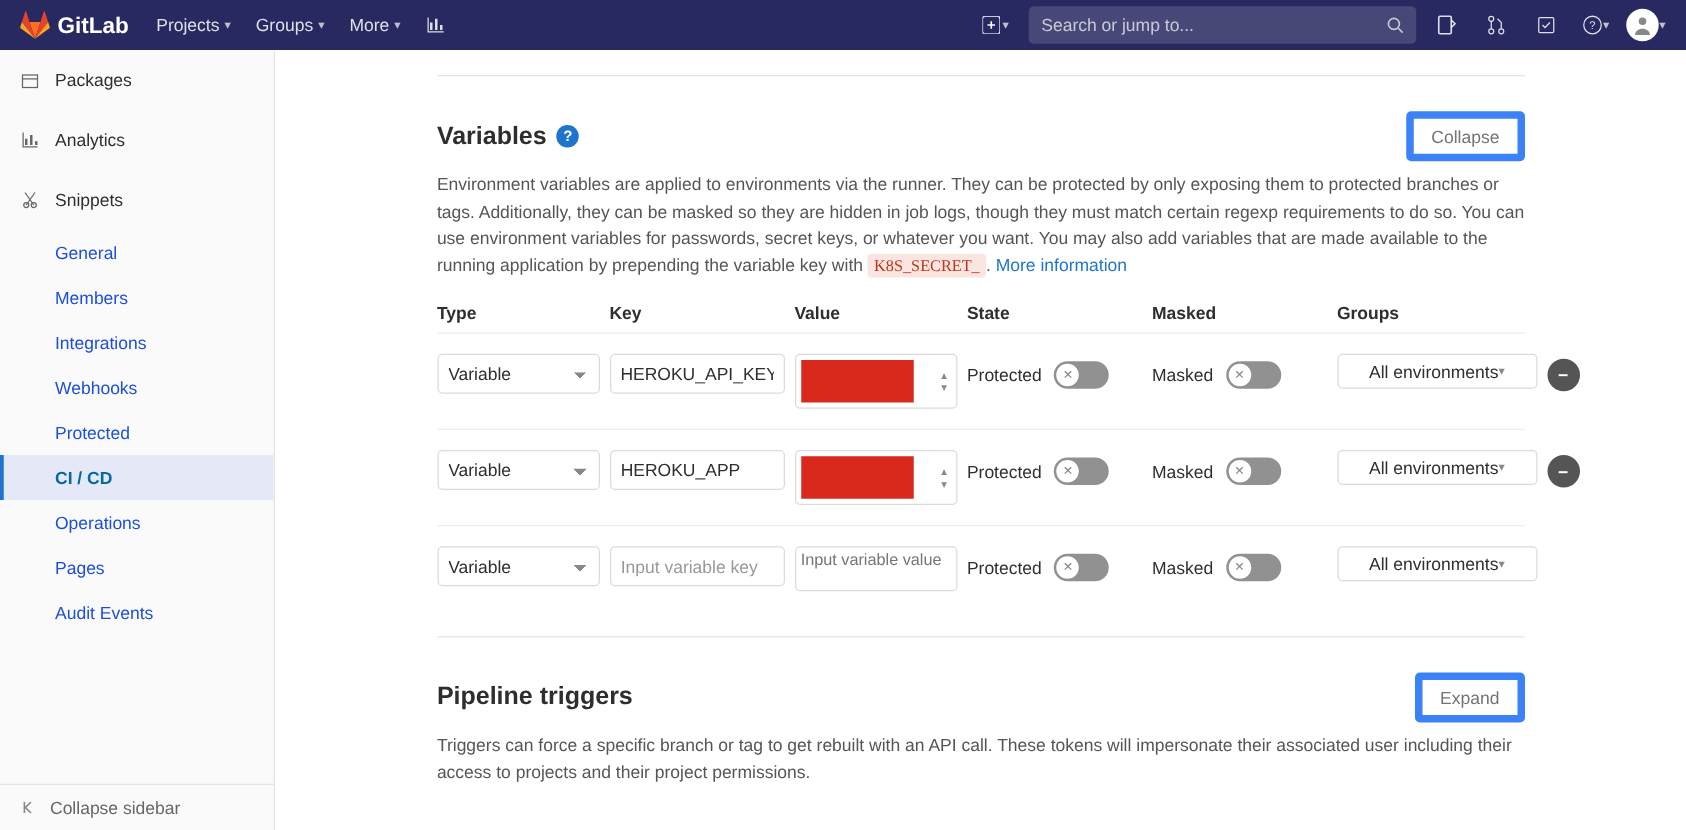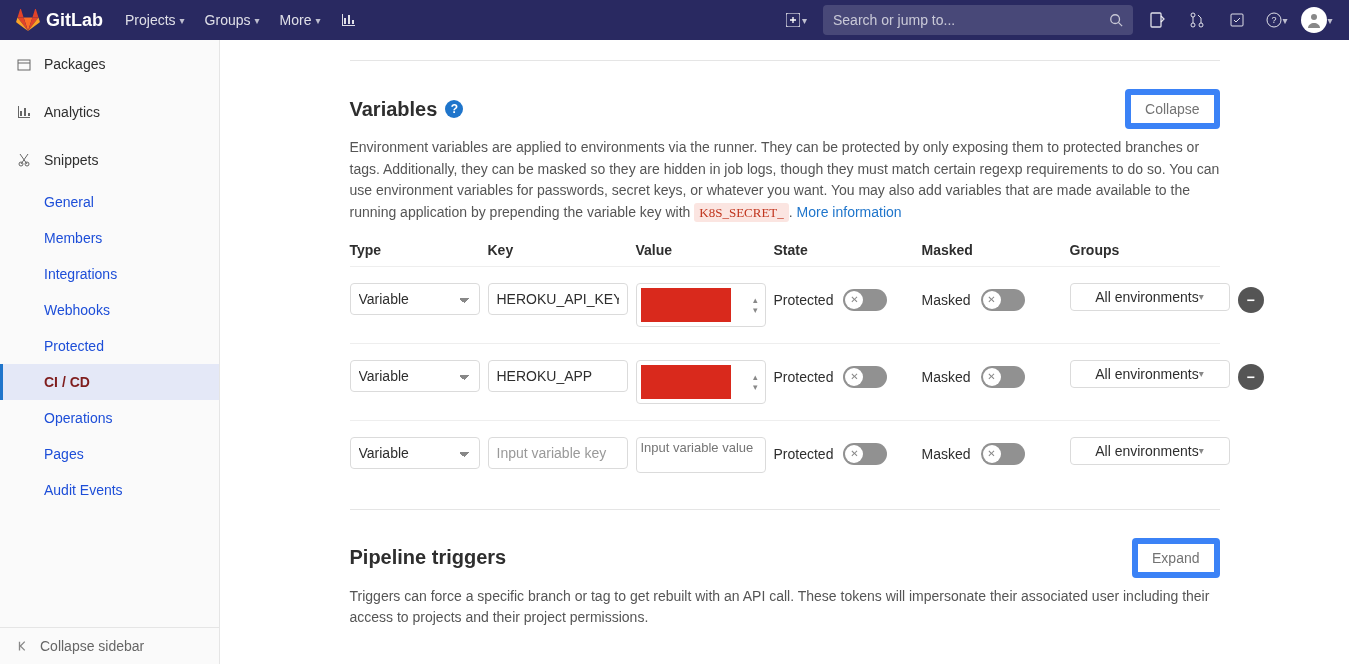--- a/index.html
+++ b/index.html
@@ -17,21 +17,21 @@
 .topbar-icon{width:32px;height:32px;display:flex;align-items:center;justify-content:center;color:rgba(255,255,255,0.85);cursor:pointer}
 .avatar{width:26px;height:26px;border-radius:13px;background:#fff;display:flex;align-items:center;justify-content:center}
 .layout{display:flex;height:calc(664px - 40px)}
 .sidebar{width:220px;background:#fafafa;border-right:1px solid #e5e5e5;display:flex;flex-direction:column;position:relative}
 .sidebar-scroll{flex:1;overflow-y:auto}
 .side-item{display:flex;align-items:center;gap:12px;padding:16px 16px;color:#2e2e2e;cursor:pointer;font-size:14px}
 .side-item.active{background:#e4e8f7;color:#1b69b6;font-weight:600;box-shadow:inset 3px 0 0 #1f75cb}
 .side-item .icon{width:16px;height:16px;flex-shrink:0;display:flex;align-items:center;justify-content:center}
 .sub-items{padding-left:0}
 .sub-item{padding:10px 16px 10px 44px;color:#1d4ed8;cursor:pointer;font-size:14px;position:relative}
-.sub-item.active{background:#e4e8f7;color:#7f1d1d;font-weight:600}
+.sub-item.active{background:#e4e8f7;color:#0369a1;font-weight:600}
 .sub-item.active::before,.side-item.active::before{content:"";position:absolute;left:0;top:0;bottom:0;width:3px;background:#1f75cb}
 .sidebar-footer{border-top:1px solid #e5e5e5;padding:10px 16px;display:flex;align-items:center;gap:10px;cursor:pointer;color:#666}
 .sidebar-scroll::-webkit-scrollbar{width:8px}
 .sidebar-scroll::-webkit-scrollbar-thumb{background:#ccc;border-radius:4px}
 .main{flex:1;overflow-y:auto;padding:0}
 .content{max-width:970px;margin:0 auto;padding:20px 50px}
 .section{border-top:1px solid #e5e5e5;padding:28px 0 20px}
 .section-header{display:flex;align-items:center;margin-bottom:8px}
 .section-title{font-size:20px;font-weight:600;color:#2e2e2e;display:flex;align-items:center;gap:8px}
 .help-circle{width:18px;height:18px;border-radius:9px;background:#1f75cb;color:#fff;display:flex;align-items:center;justify-content:center;font-size:12px;font-weight:700}

